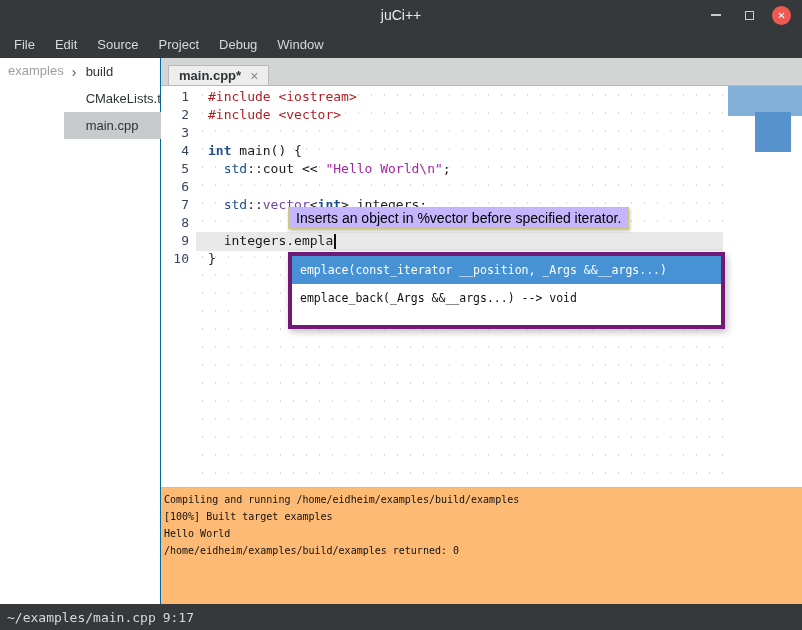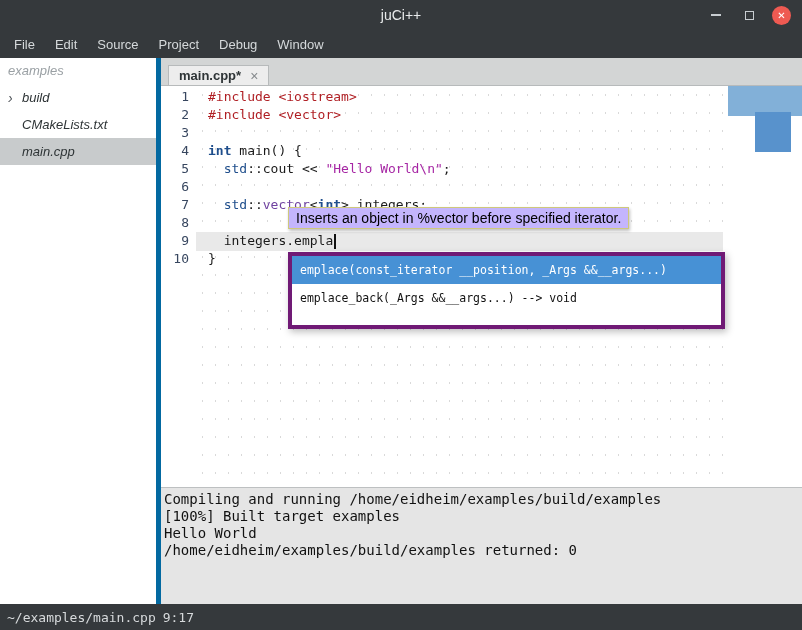--- a/index.html
+++ b/index.html
@@ -17,21 +17,21 @@
   .icon-restore { width: 9px; height: 9px; border: 1px solid #c8cdd1; display: inline-block; }
   .wc.close { width: 19px; height: 19px; border-radius: 50%; background: #ee5a52; color: #fff; font-size: 10px; }
 
   
   .menubar { flex: 0 0 28px; background: #35393c; display: flex; align-items: center; padding-left: 4px; }
   .menu-item { padding: 0 10px; height: 28px; display: flex; align-items: center; color: #d5d9db; font-size: 13px; }
 
   
   .main { flex: 1; display: flex; min-height: 0; }
 
-  .sidebar { flex: 0 0 161px; width: 161px; background: #fff; border-right: 5px solid #0369a1; display: flex; flex-direction: column; font-style: italic; }
+  .sidebar { flex: 0 0 161px; width: 161px; background: #fff; border-right: 1px solid #0369a1; display: flex; flex-direction: row; }
   .sidebar-header { height: 26px; line-height: 26px; padding-left: 8px; color: #9aa0a4; font-size: 13px; }
   .tree-item { height: 27px; display: flex; align-items: center; font-size: 13px; color: #2e3436; padding-left: 8px; }
   .tree-item.selected { background: #c8cbcc; }
   .chevron { width: 14px; color: #50555a; font-size: 14px; display: inline-block; }
 
   .right-col { flex: 1; display: flex; flex-direction: column; min-width: 0; }
 
   
   .tabbar { flex: 0 0 28px; background: #d3d5d5; border-bottom: 1px solid #b7babb; display: flex; align-items: flex-end; padding-left: 7px; }
   .tab { height: 20px; display: flex; align-items: center; gap: 9px; background: #ededed; border: 1px solid #b7babb; border-bottom: none; padding: 0 10px; font-size: 13px; font-weight: bold; color: #2e3436; }
@@ -65,22 +65,22 @@
 
   .completion { position: absolute; left: 127px; top: 166px; width: 437px; z-index: 6; background: #fff;
                 border: 4px solid #701a75; box-shadow: 2px 3px 7px rgba(0,0,0,0.25); padding-bottom: 13px; }
   .completion-item { height: 28px; display: flex; align-items: center; padding: 0 8px;
                      font-family: "DejaVu Sans Mono", monospace; font-size: 11.5px; color: #111;
                      white-space: pre; overflow: hidden; }
   .completion-item.selected { background: #4791d5; color: #fff; }
 
   
   .splitter { flex: 0 0 1px; background: #bdc0c1; }
-  .terminal { flex: 0 0 116px; background: #e5e5e5; padding: 3px 3px; font-family: "DejaVu Sans Mono", monospace;
-              font-size: 14px; color: #111; overflow: hidden; }
+  .terminal { flex: 0 0 116px; background: #fdba74; padding: 3px 3px; font-family: "DejaVu Sans Mono", monospace;
+              font-size: 10px; color: #111; overflow: hidden; }
   .terminal-line { height: 17px; line-height: 17px; white-space: pre; }
 
   
   .statusbar { flex: 0 0 26px; background: #35393c; display: flex; align-items: center; gap: 7px;
                padding-left: 7px; color: #d7dadc; font-family: "DejaVu Sans Mono", monospace; font-size: 13px; }
 </style>
 </head>
 <body>
 
 <div class="window">

